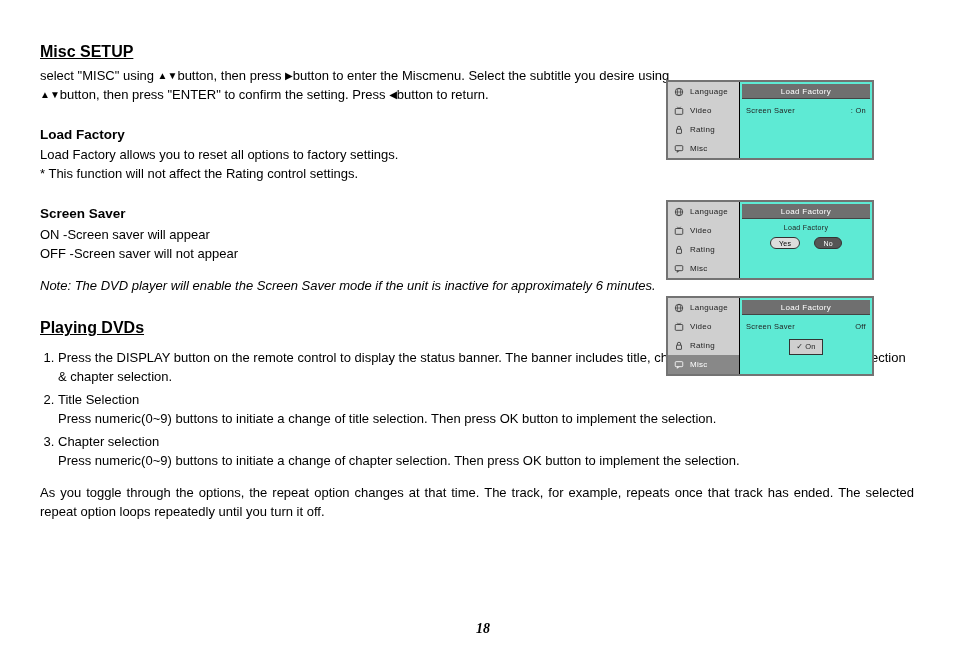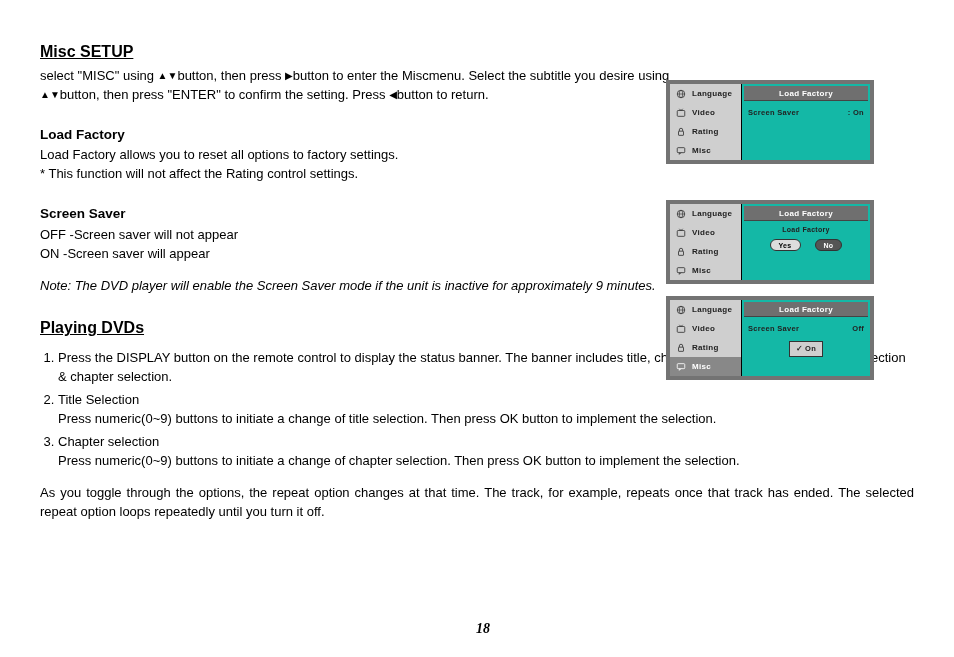--- a/index.html
+++ b/index.html
@@ -47,24 +47,24 @@
     font-style: italic;
     font-weight: bold;
     font-size: 14px;
   }
 
   
   .osd {
     position: absolute;
     right: 40px;
     width: 208px;
-    border: 4px solid #737373;
-    background: #14b8a6;
+    border: 2px solid #737373;
+    background: #5eead4;
     font-size: 8px;
-    font-weight: bold;
+    font-weight: normal;
     letter-spacing: 0.3px;
   }
   .osd-row { display: flex; }
   .osd-left {
     width: 72px;
     border-right: 1px solid #000;
     background: #cfcfcf;
     display: flex;
     flex-direction: column;
   }
@@ -143,25 +143,25 @@
   </div>
 
   <div class="textblock">
     <div class="sub-title">Load Factory</div>
     <div>Load Factory allows you to reset all options to factory settings.</div>
     <div>* This function will not affect the Rating control settings.</div>
   </div>
 
   <div class="textblock">
     <div class="sub-title">Screen Saver</div>
+    <div>ON -Screen saver will appear</div>
     <div>OFF -Screen saver will not appear</div>
-    <div>ON -Screen saver will appear</div>
-  </div>
-
-  <div class="note">Note: The DVD player will enable the Screen Saver mode if the unit is inactive for approximately 9 minutes.</div>
+  </div>
+
+  <div class="note">Note: The DVD player will enable the Screen Saver mode if the unit is inactive for approximately 6 minutes.</div>
 
   <div class="section2">
     <div class="section-title">Playing DVDs</div>
     <ol class="ol">
       <li>
         <span>Press the DISPLAY button on the remote control to display the status banner. The banner includes title, chapter, angle, audio, subtitle, title selection &amp; chapter selection.</span>
       </li>
       <li>
         <span class="li-title">Title Selection</span><br>
         <span>Press numeric(0~9) buttons to initiate a change of title selection. Then press OK button to implement the selection.</span>

